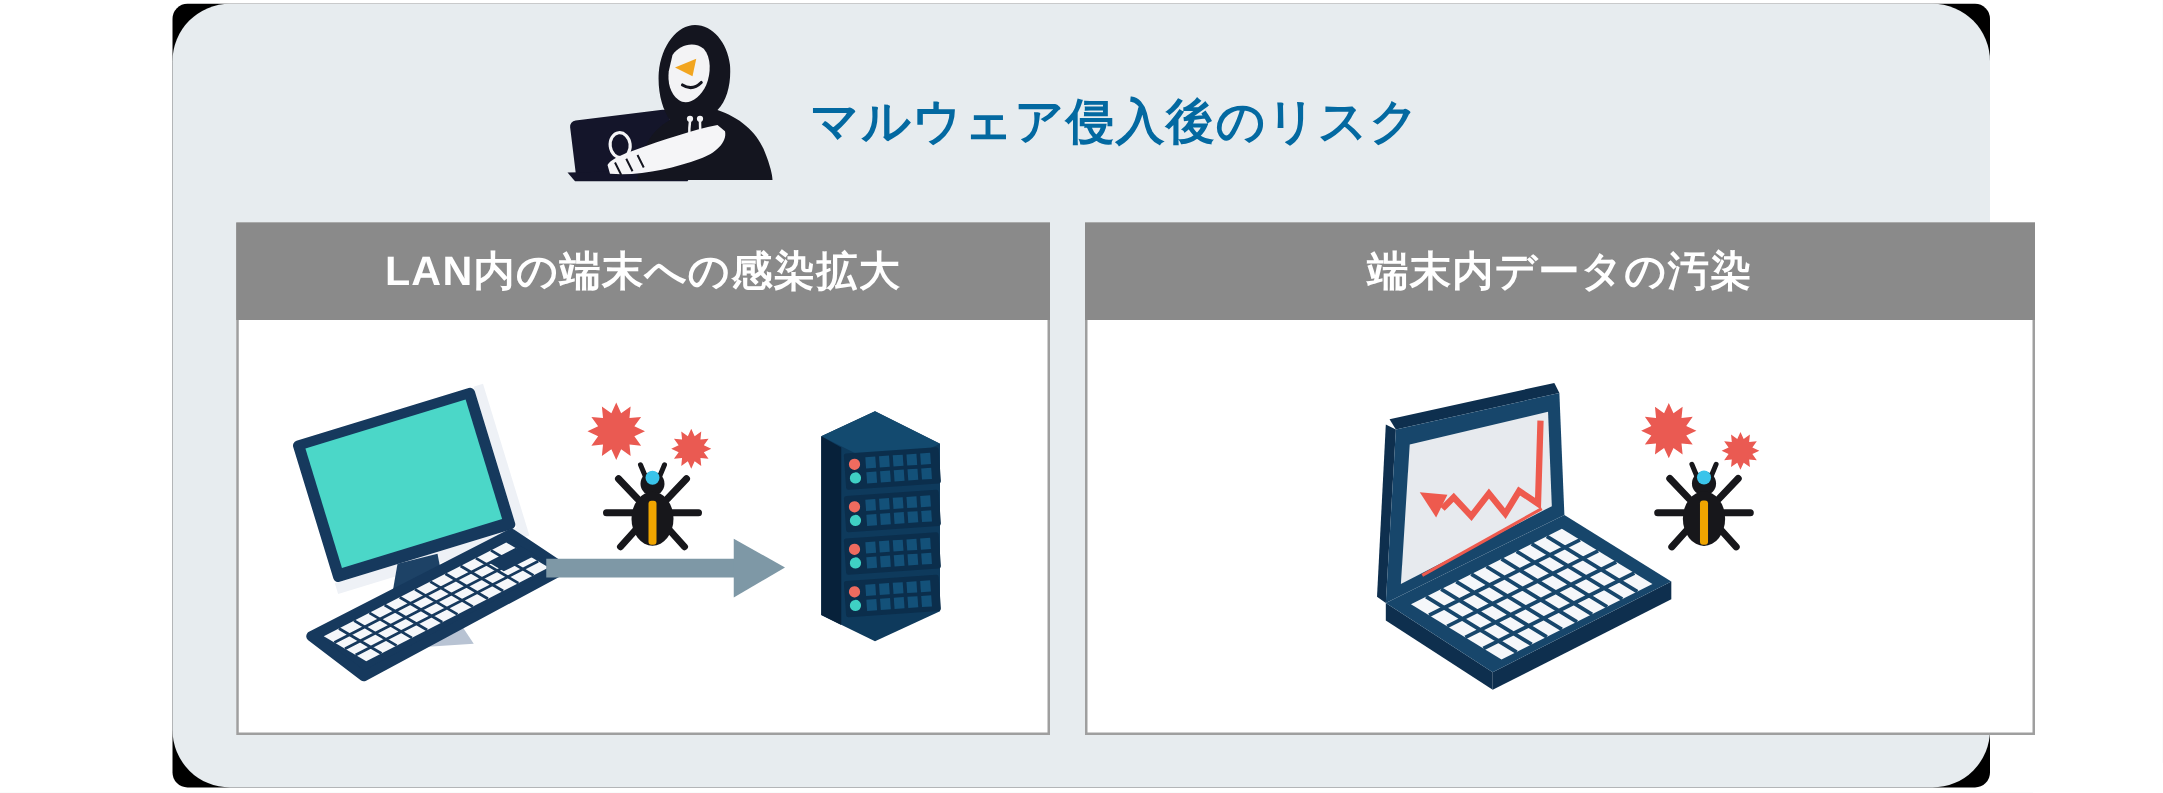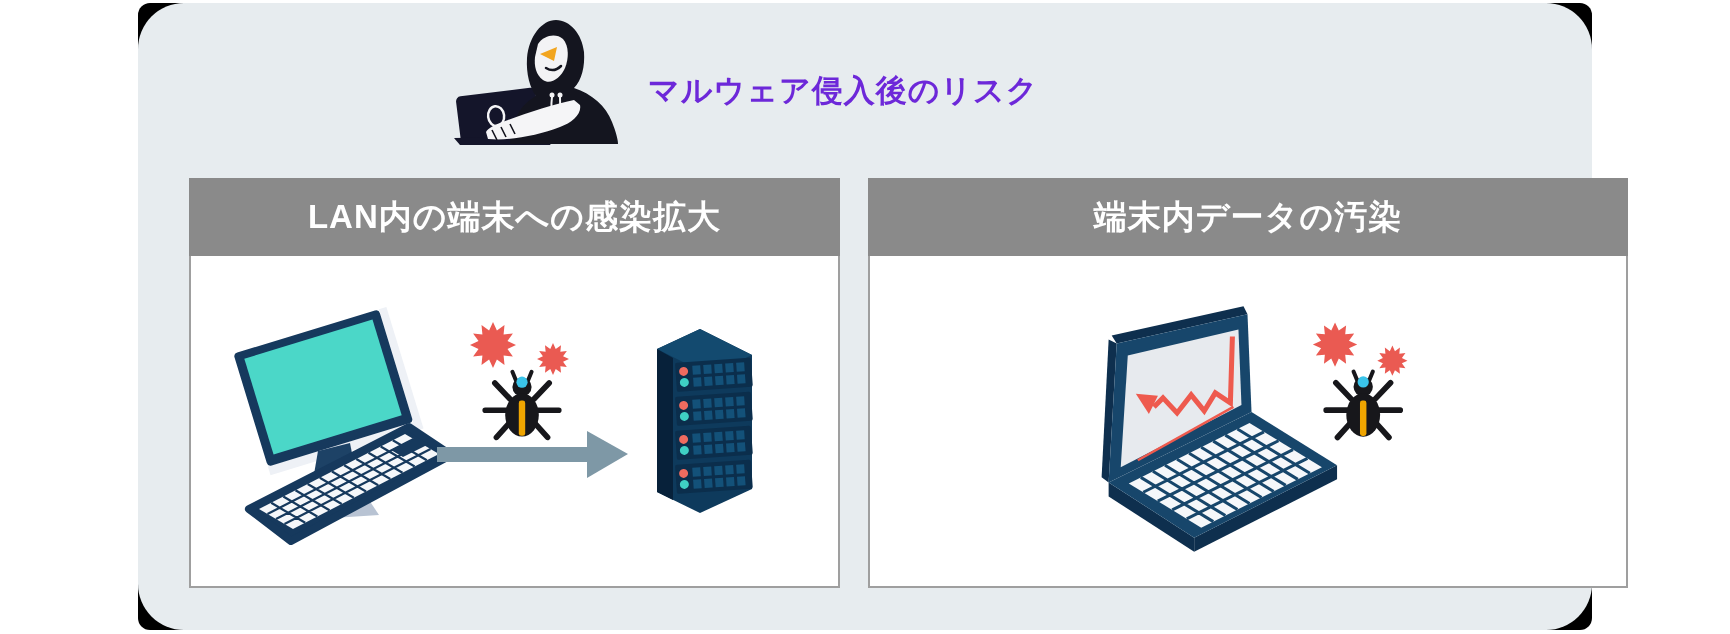--- a/index.html
+++ b/index.html
@@ -1,20 +1,20 @@
 <!DOCTYPE html>
 <html><head>
 <meta charset="utf-8">
 <style>
   html,body{margin:0;padding:0;background:#ffffff;}
   body{font-family:"Liberation Sans","DejaVu Sans",sans-serif;}
   .canvas{position:relative;width:1730px;height:634px;background:#ffffff;overflow:hidden;}
   .card-back{position:absolute;left:138px;top:3px;width:1454px;height:627px;background:#000000;border-radius:12px;}
   .card{position:absolute;left:138px;top:3px;width:1454px;height:627px;background:#e7ecef;border-radius:46px;}
-  .banner-title{position:absolute;left:648px;top:70px;font-size:31px;font-weight:700;color:#6d28d9;letter-spacing:1px;white-space:nowrap;}
+  .banner-title{position:absolute;left:648px;top:70px;font-size:39px;font-weight:700;color:#0369a1;letter-spacing:1px;white-space:nowrap;}
   .hacker{position:absolute;left:452px;top:10px;width:180px;height:136px;}
   .panel{position:absolute;top:178px;height:410px;background:#ffffff;border:2px solid #9f9f9f;box-sizing:border-box;}
   .panel-left{left:189px;width:651px;}
   .panel-right{left:868px;width:760px;}
   .panel-header{height:78px;margin:-2px -2px 0 -2px;background:#8a8a8a;display:flex;align-items:center;justify-content:center;color:#ffffff;font-size:33px;font-weight:700;letter-spacing:1px;}
   .panel-body{position:relative;height:328px;overflow:hidden;}
   .panel-body svg{display:block;width:100%;height:100%;}
   .sprites{position:absolute;width:0;height:0;overflow:hidden;}
 </style>
 </head>

